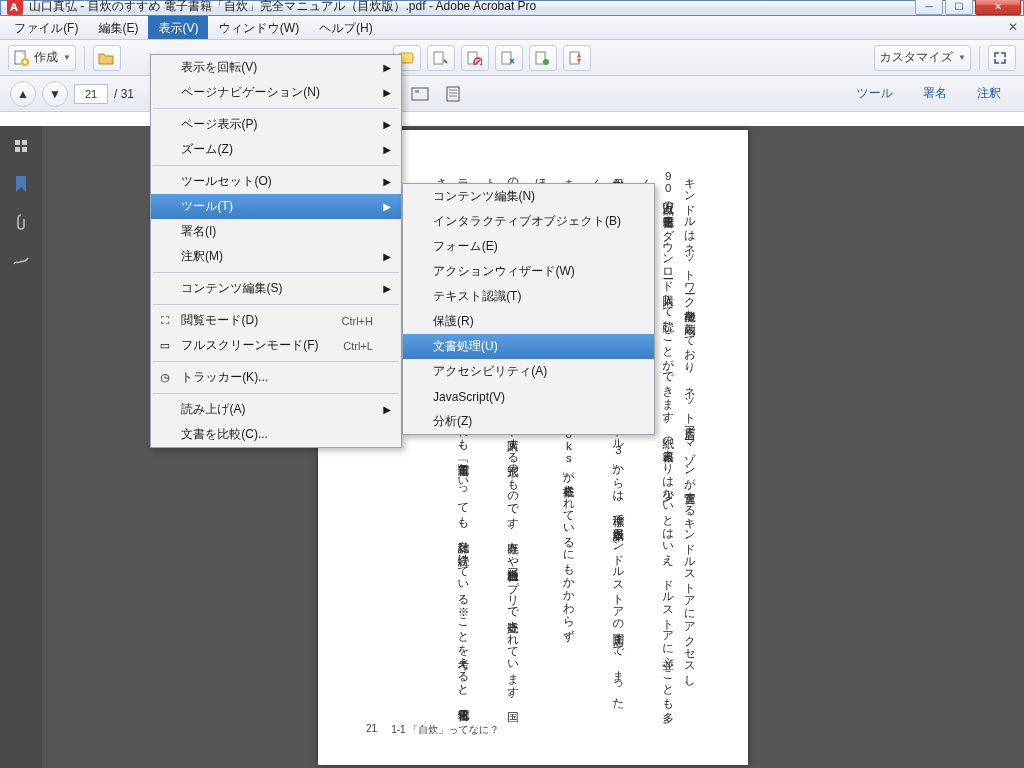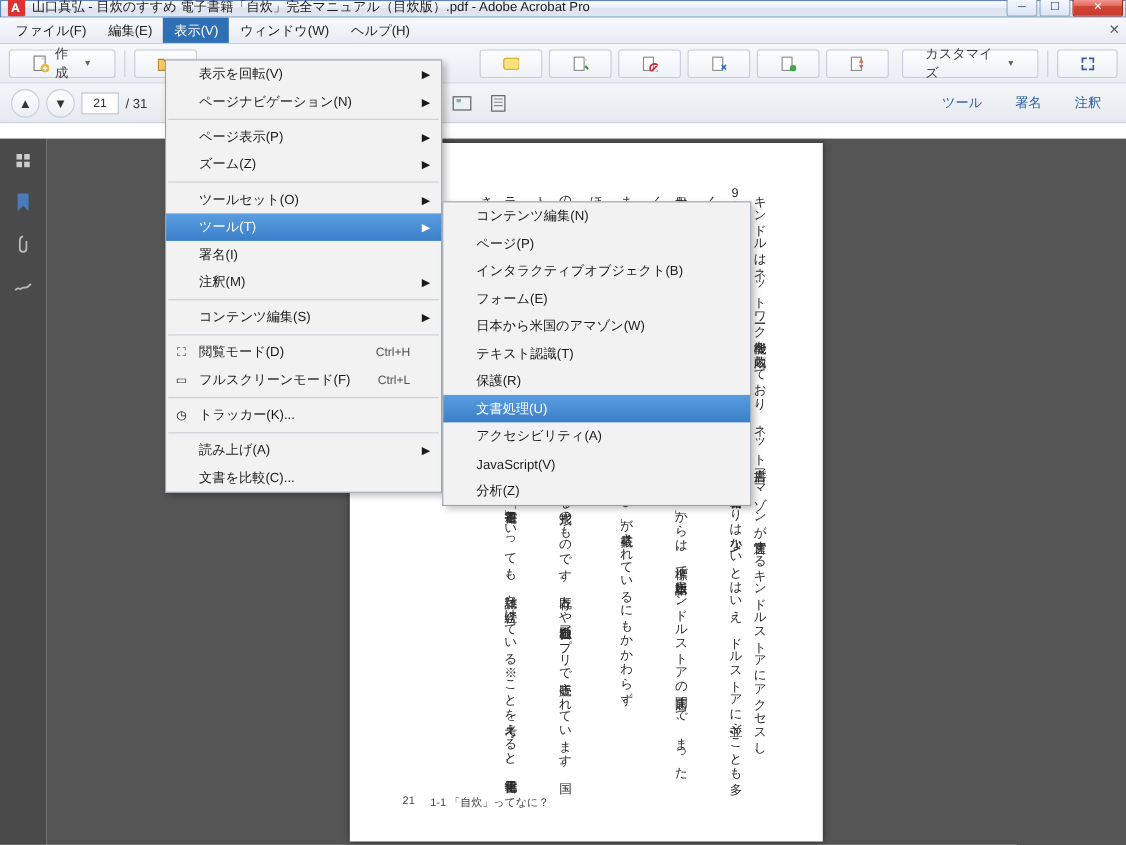--- a/index.html
+++ b/index.html
@@ -11,21 +11,21 @@
 .winbtns { display: flex; gap: 2px; }
 .winbtn { width: 28px; height: 18px; border: 1px solid #8fa6c9; background: linear-gradient(#f7faff,#dbe5f4); border-radius: 2px; display:flex; align-items:center; justify-content:center; font-size:10px; color:#2a3a55;}
 .winbtn.close { width: 46px; background: linear-gradient(#f7a8a3,#e06a5d 45%,#d2463a 46%,#c83a2d); color:#fff; border-color:#9a3028;}
 
 .menubar { height: 24px; background: linear-gradient(#f6f8fb,#e8ecf3); border-bottom: 1px solid #c5cddc; display: flex; align-items: stretch; font-size: 12px; padding: 0 4px; position: relative;}
 .menubar .mclose { position:absolute; right:6px; top:4px; font-size:12px; color:#555;}
 .mitem { padding: 4px 10px; color:#222; }
 .mitem.active { background: #2f6fb5; color: #fff; }
 
 .toolbar1 { height: 36px; background: linear-gradient(#f7f8fa,#e9edf3); border-bottom: 1px solid #c8cfd9; display:flex; align-items:center; padding:0 8px; gap:6px;}
-.tbtn { height: 26px; min-width: 28px; border:1px solid #c5cdd8; border-radius:3px; background: linear-gradient(#fdfefe,#eef1f6); display:flex; align-items:center; padding:0 20px; font-size:12px; gap:5px; color:#3a3a3a;}
+.tbtn { height: 26px; min-width: 28px; border:1px solid #c5cdd8; border-radius:3px; background: linear-gradient(#fdfefe,#eef1f6); display:flex; align-items:center; padding:0 4px; font-size:12px; gap:5px; color:#3a3a3a;}
 .tbtn .tri { font-size:8px; color:#666; }
 .toolbar1 .spacer { flex:1; }
 .sep { width:1px; height:24px; background:#c8cfd9; margin:0 2px;}
 
 .toolbar2 { height: 36px; background: linear-gradient(#f3f5f8,#e6eaf0); border-bottom: 1px solid #c8cfd9; display:flex; align-items:center; padding:0 10px; gap:6px; font-size:12px; color:#333;}
 .navbtn { width:26px; height:26px; border:1px solid #c5cdd8; border-radius:50%; background:linear-gradient(#fdfefe,#eaeef4); display:flex; align-items:center; justify-content:center; font-size:12px;}
 .pagebox { width:34px; height:20px; border:1px solid #b8c0cc; background:#fff; text-align:center; font-size:11px; line-height:18px;}
 .rightlinks { margin-left:auto; display:flex; gap:4px;}
 .linkbtn { padding:4px 12px; color:#2b5fa4; border:1px solid transparent; border-radius:2px;}
 
@@ -40,21 +40,21 @@
 
 .dropdown { position:absolute; background:#f2f2f2; border:1px solid #9aa2ae; box-shadow: 3px 3px 6px rgba(0,0,0,0.25); font-size:12px; z-index:100;}
 .dropdown .drow { display:flex; align-items:center; height:25px; padding: 0 28px 0 30px; position:relative; white-space:nowrap; color:#1a1a1a;}
 .dropdown .drow.hover { background: linear-gradient(#5a9de0,#3b7fc8); color:#fff;}
 .dropdown .drow .arrow { position:absolute; right:10px; font-size:10px;}
 .dropdown .drow .shortcut { position:absolute; right:28px; font-size:11px; color:#555;}
 .dropdown .dsep { height:1px; background:#c8cdd5; margin: 3px 2px; }
 .dropdown .drow .icon { position:absolute; left:6px; width:16px; text-align:center; font-size:11px;}
 
 #menu-view { top: 54px; left: 150px; width: 252px; }
-#menu-tools { top: 183px; left: 402px; width: 281px; text-align: right; }
+#menu-tools { top: 183px; left: 402px; width: 253px; text-align: right; }
 
 .ic { display:inline-block; }
 svg { display:block; }
 </style>
 </head>
 <body>
 
 <div class="titlebar">
   <span class="app-icon">
     <svg width="16" height="16">
@@ -282,30 +282,27 @@
     <div class="drow">
       <span>文書を比較(C)...</span>
     </div>
   </div>
 
 <div class="dropdown" id="menu-tools">
     <div class="drow">
       <span>コンテンツ編集(N)</span>
     </div>
     <div class="drow">
-      <span>ページ(P)</span>
-    </div>
-    <div class="drow">
       <span>インタラクティブオブジェクト(B)</span>
     </div>
     <div class="drow">
       <span>フォーム(E)</span>
     </div>
     <div class="drow">
-      <span>日本から米国のアマゾン(W)</span>
+      <span>アクションウィザード(W)</span>
     </div>
     <div class="drow">
       <span>テキスト認識(T)</span>
     </div>
     <div class="drow">
       <span>保護(R)</span>
     </div>
     <div class="drow hover">
       <span>文書処理(U)</span>
     </div>

